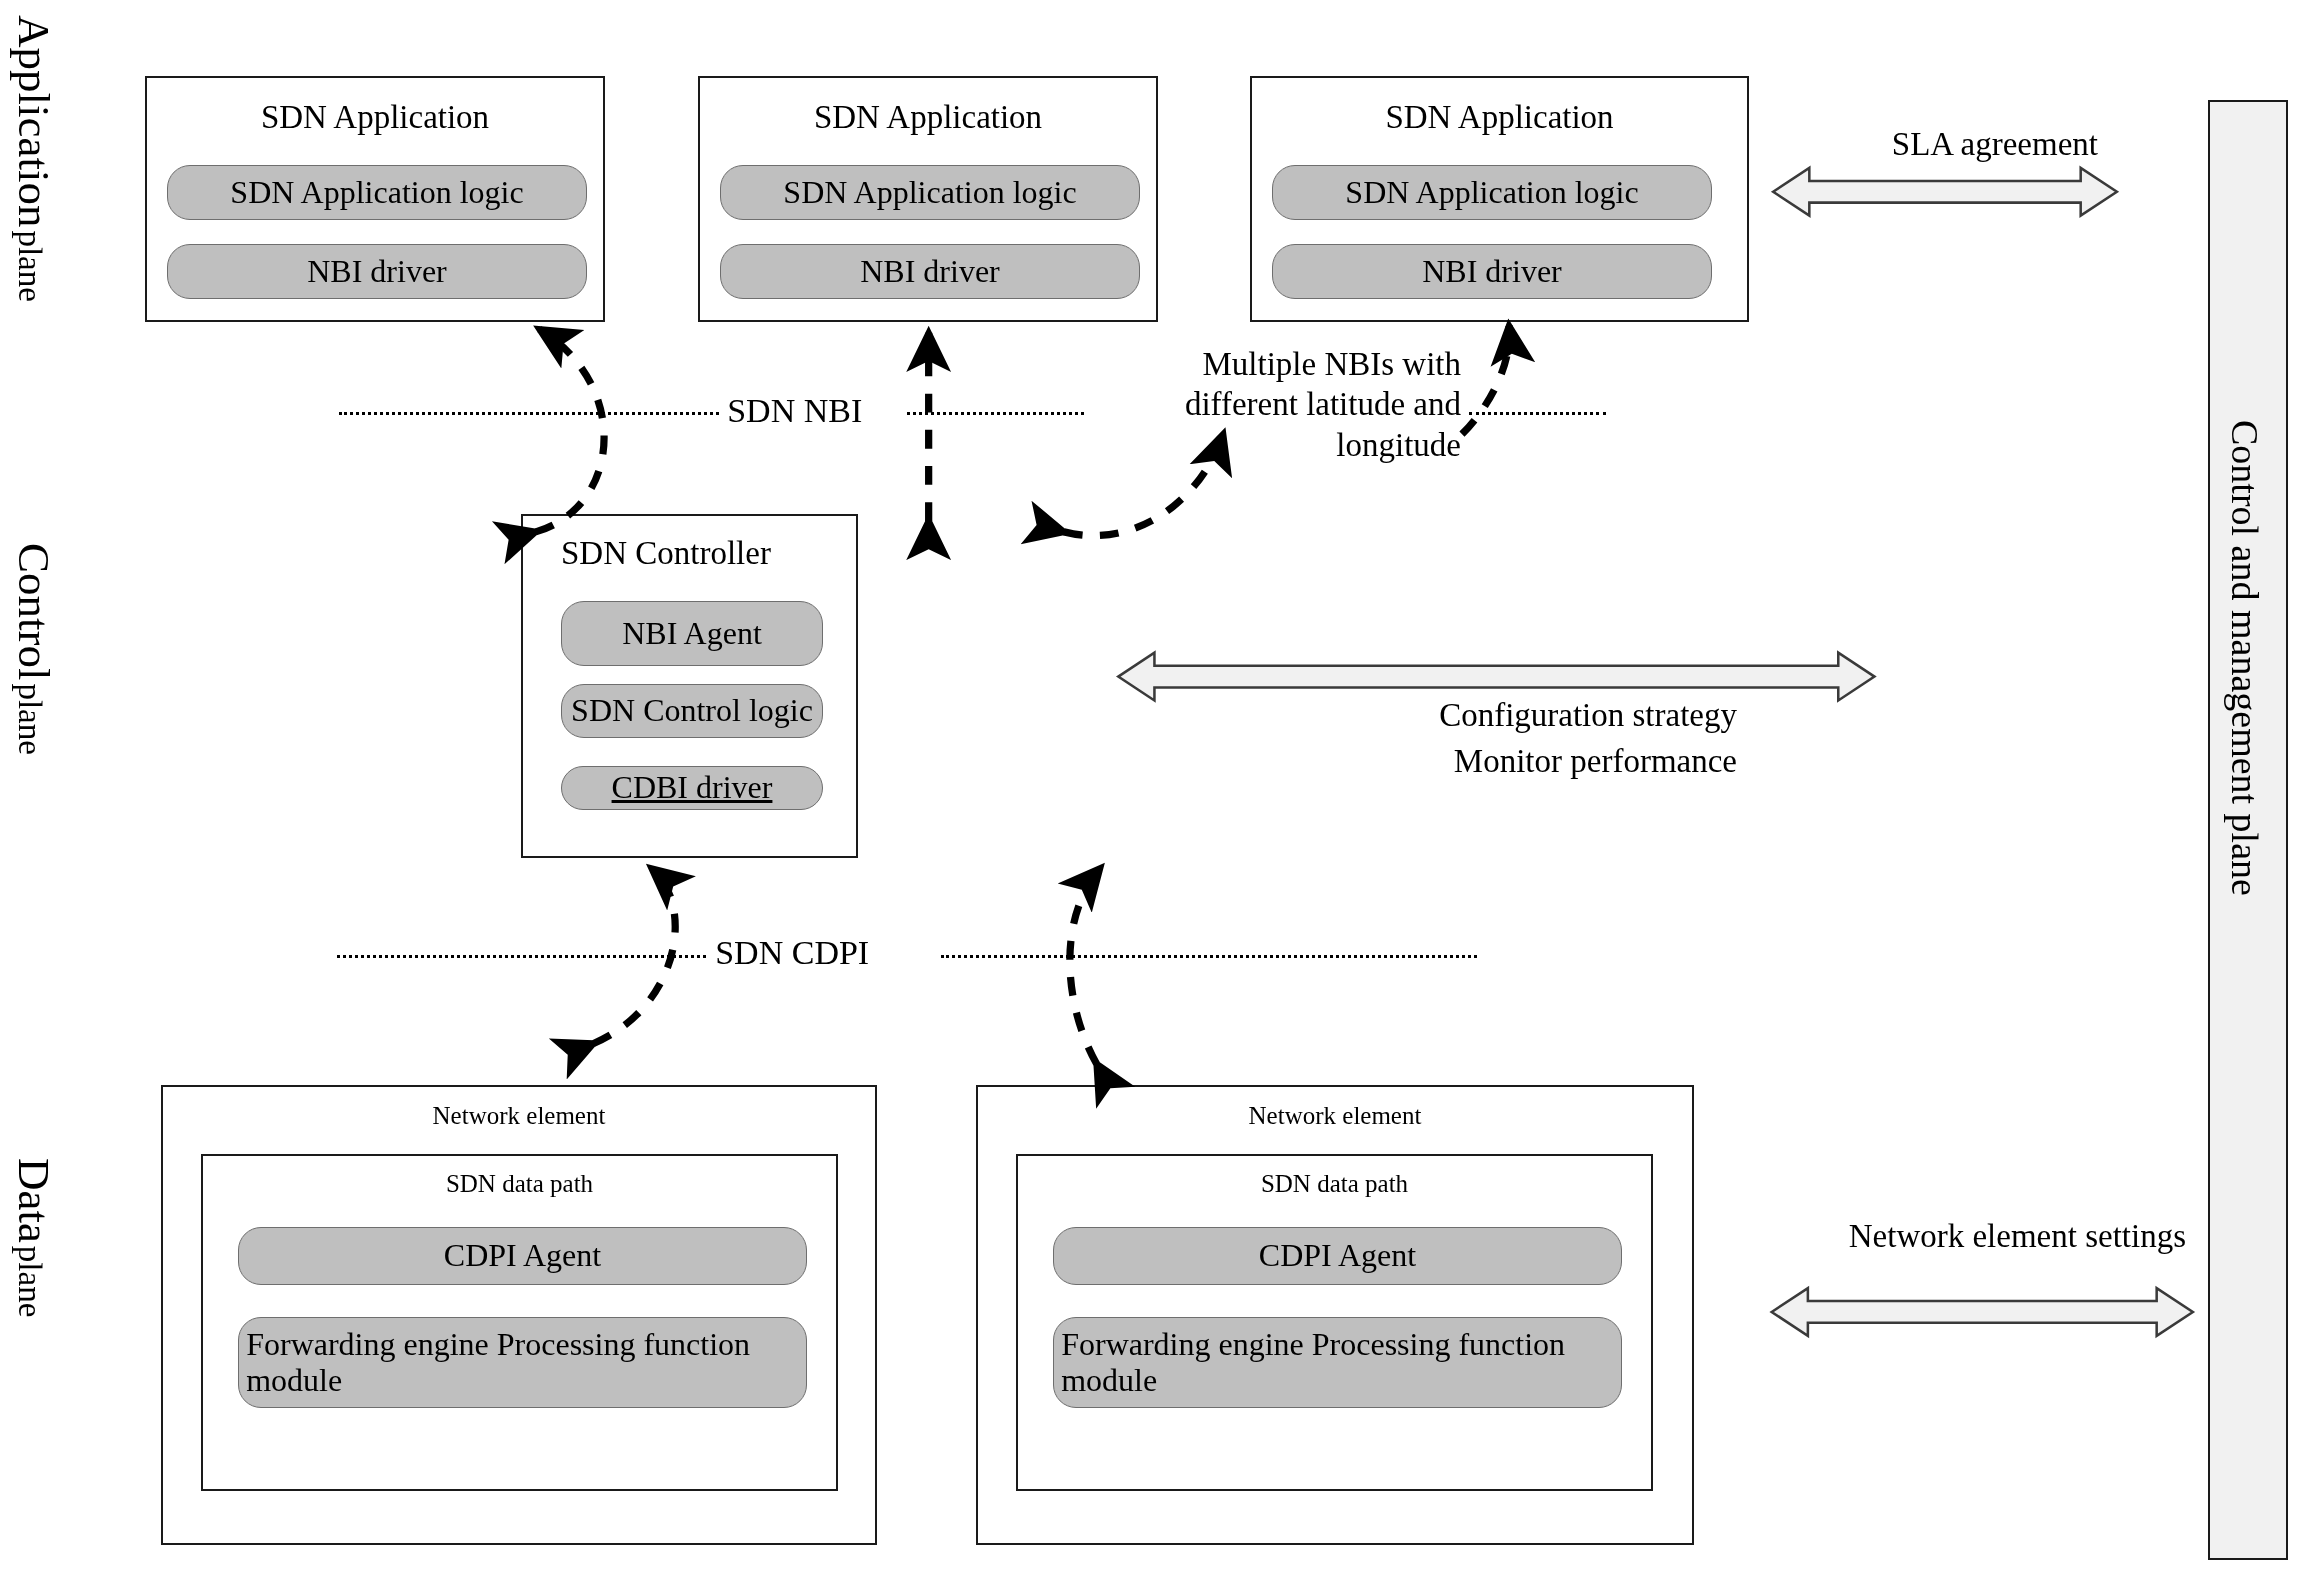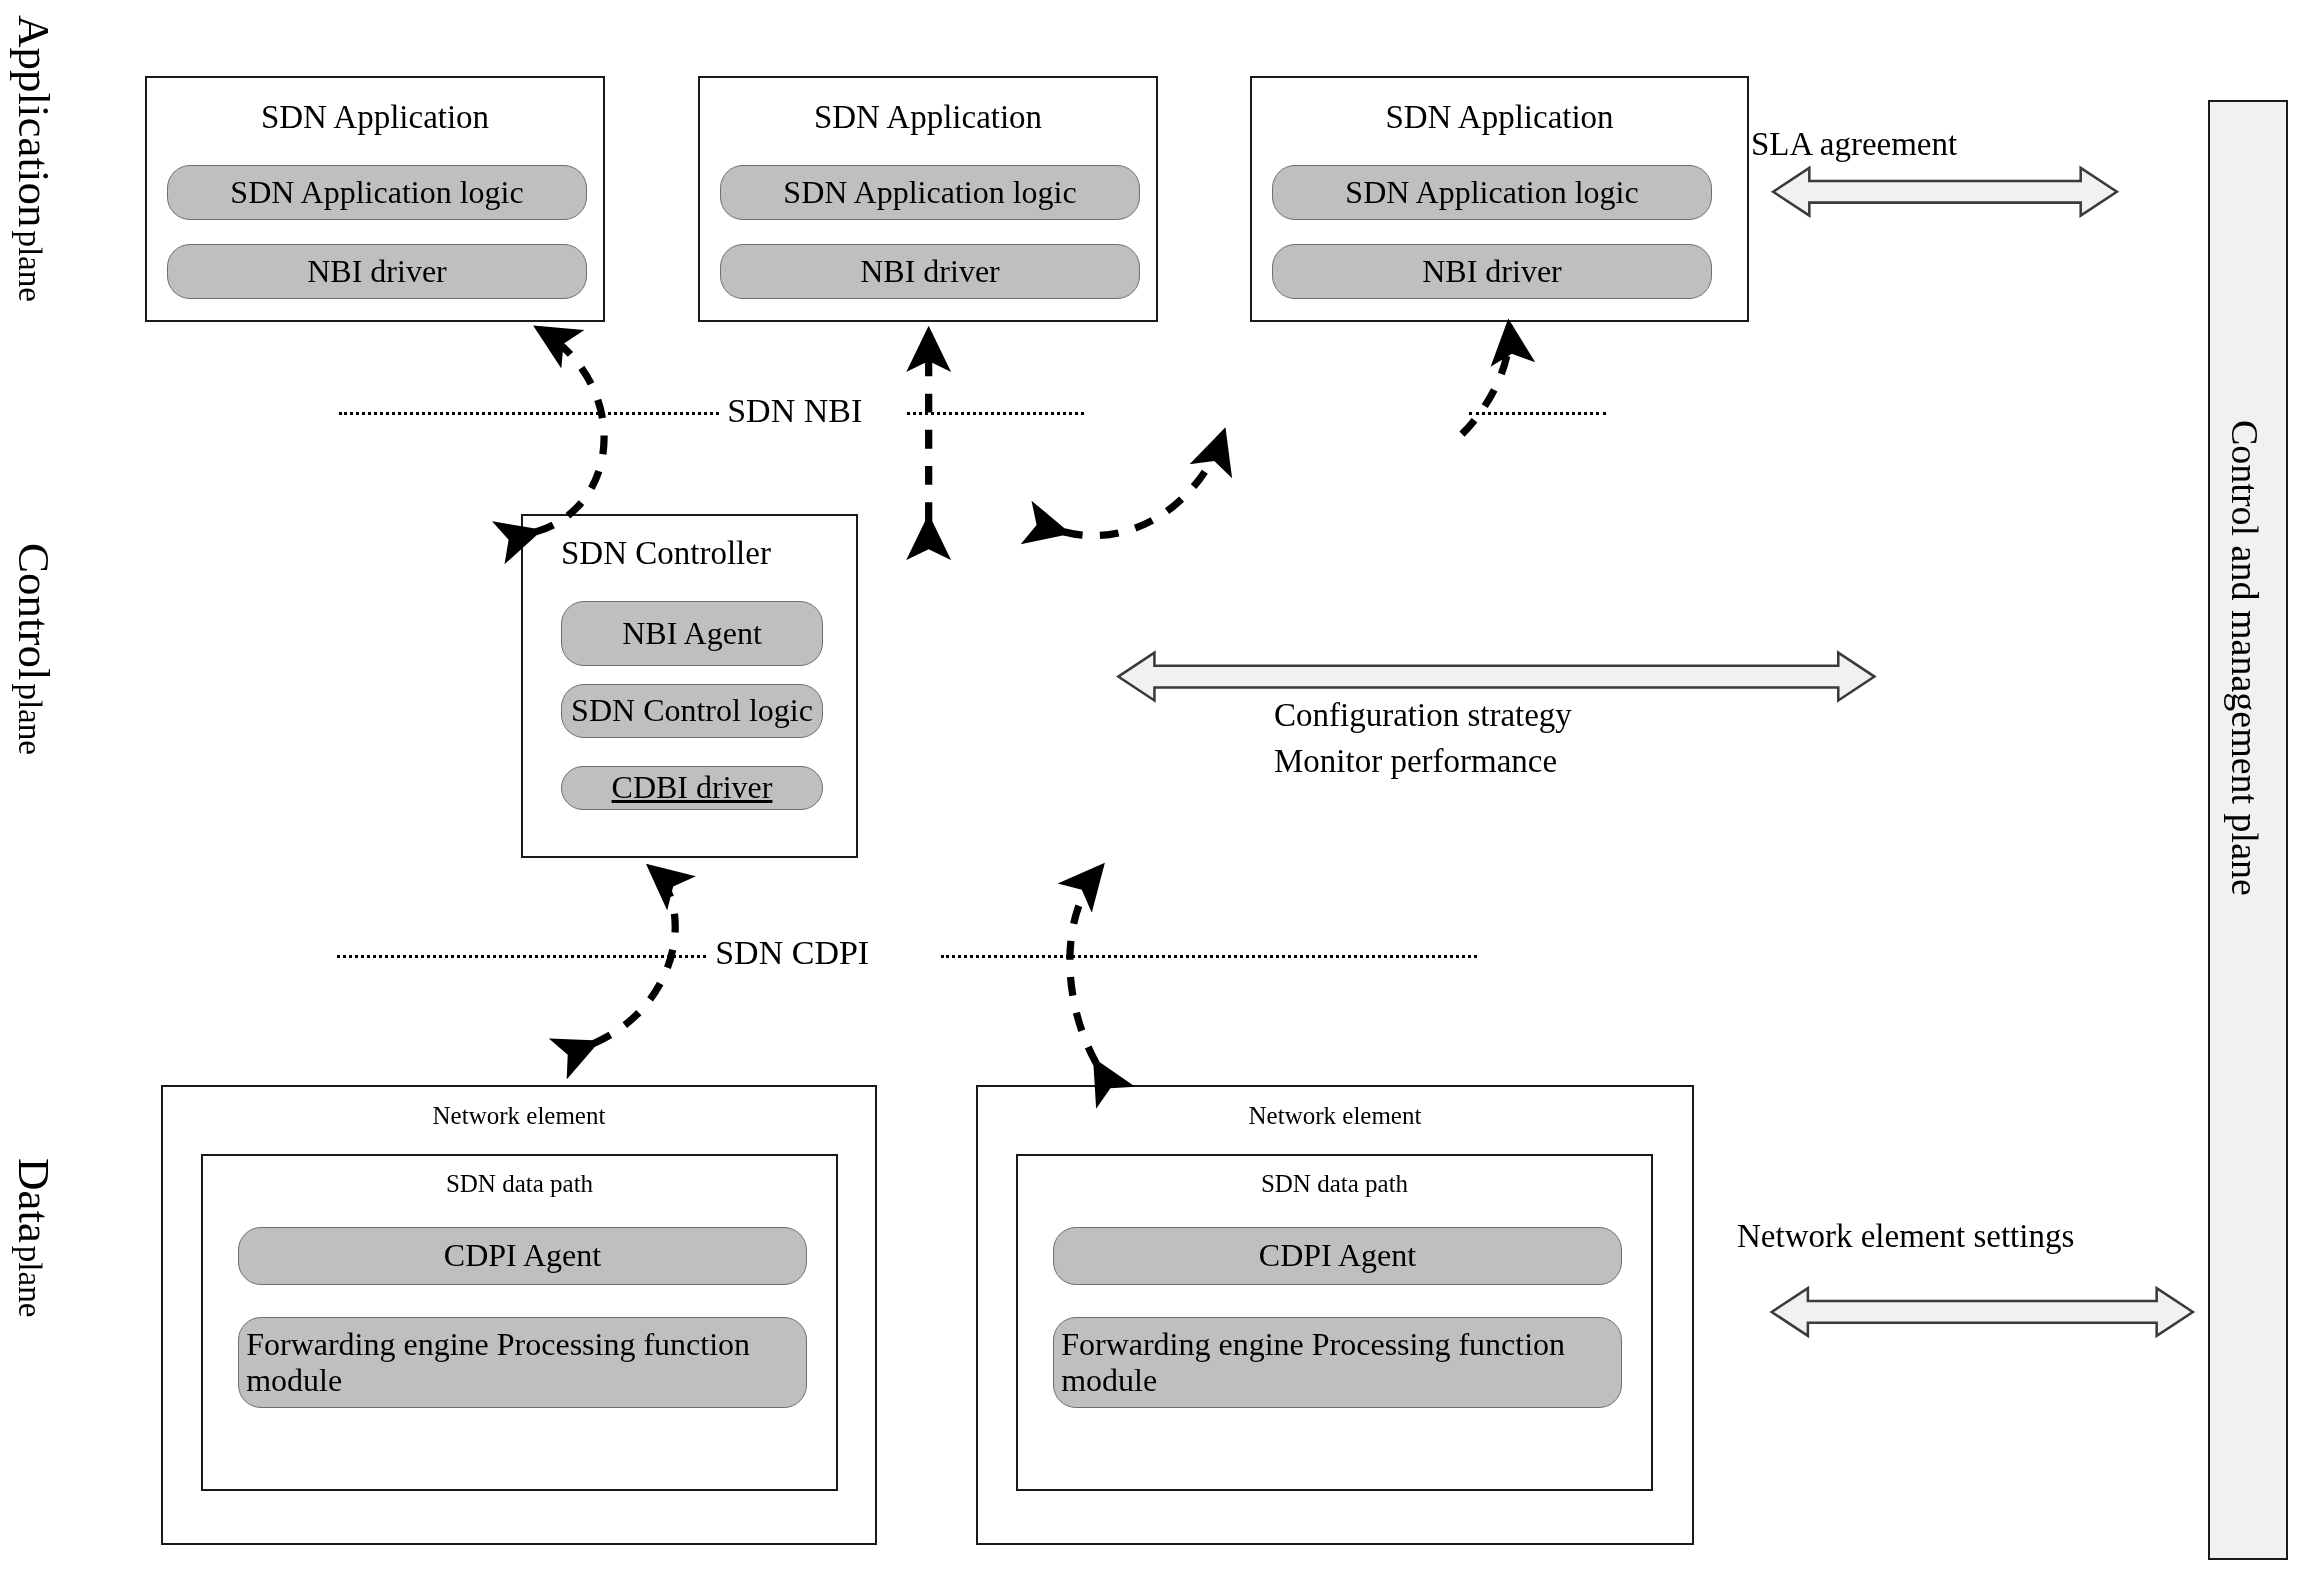--- a/index.html
+++ b/index.html
@@ -80,21 +80,21 @@
     position: absolute;
     white-space: nowrap;
     transform-origin: 0 0;
     font-size: 38px;
     line-height: 1;
   }
 
   
   .anno {
     position: absolute;
-    text-align: left;
+    text-align: right;
     font-size: 33px;
     line-height: 1.22;
     white-space: nowrap;
   }
   .anno.multiline { white-space: normal; }
 
   
   .dotline {
     position: absolute;
     height: 0;
@@ -153,20 +153,25 @@
     <div class="box-title" style="top:22px;">SDN Application</div>
     <div class="pill" style="left:20px; top:87px; width:440px; height:55px;">SDN Application logic</div>
     <div class="pill" style="left:20px; top:166px; width:440px; height:55px;">NBI driver</div>
   </div>
 
   <div class="dotline" style="left:339px; top:412px; width:380px;"></div>
   <div class="iface-label" style="left:720px; top:394px;">SDN NBI</div>
   <div class="dotline" style="left:907px; top:412px; width:177px;"></div>
   <div class="dotline" style="left:1469px; top:412px; width:137px;"></div>
 
+  <div class="anno multiline" style="left:1085px; top:344px; width:376px;">
+    <div>Multiple NBIs with</div>
+    <div>different latitude and</div>
+    <div>longitude</div>
+  </div>
 
   <div class="box" style="left:521px; top:514px; width:337px; height:344px;">
     <div class="box-title" style="top:20px; text-align:left; padding-left:38px;">SDN Controller</div>
     <div class="pill" style="left:38px; top:85px; width:262px; height:65px;">NBI Agent</div>
     <div class="pill" style="left:38px; top:168px; width:262px; height:54px;">SDN Control logic</div>
     <div class="pill" style="left:38px; top:250px; width:262px; height:44px;text-decoration:underline;">CDBI driver</div>
   </div>
 
   <div class="dotline" style="left:337px; top:955px; width:369px;"></div>
   <div class="iface-label" style="left:708px; top:936px;">SDN CDPI</div>

